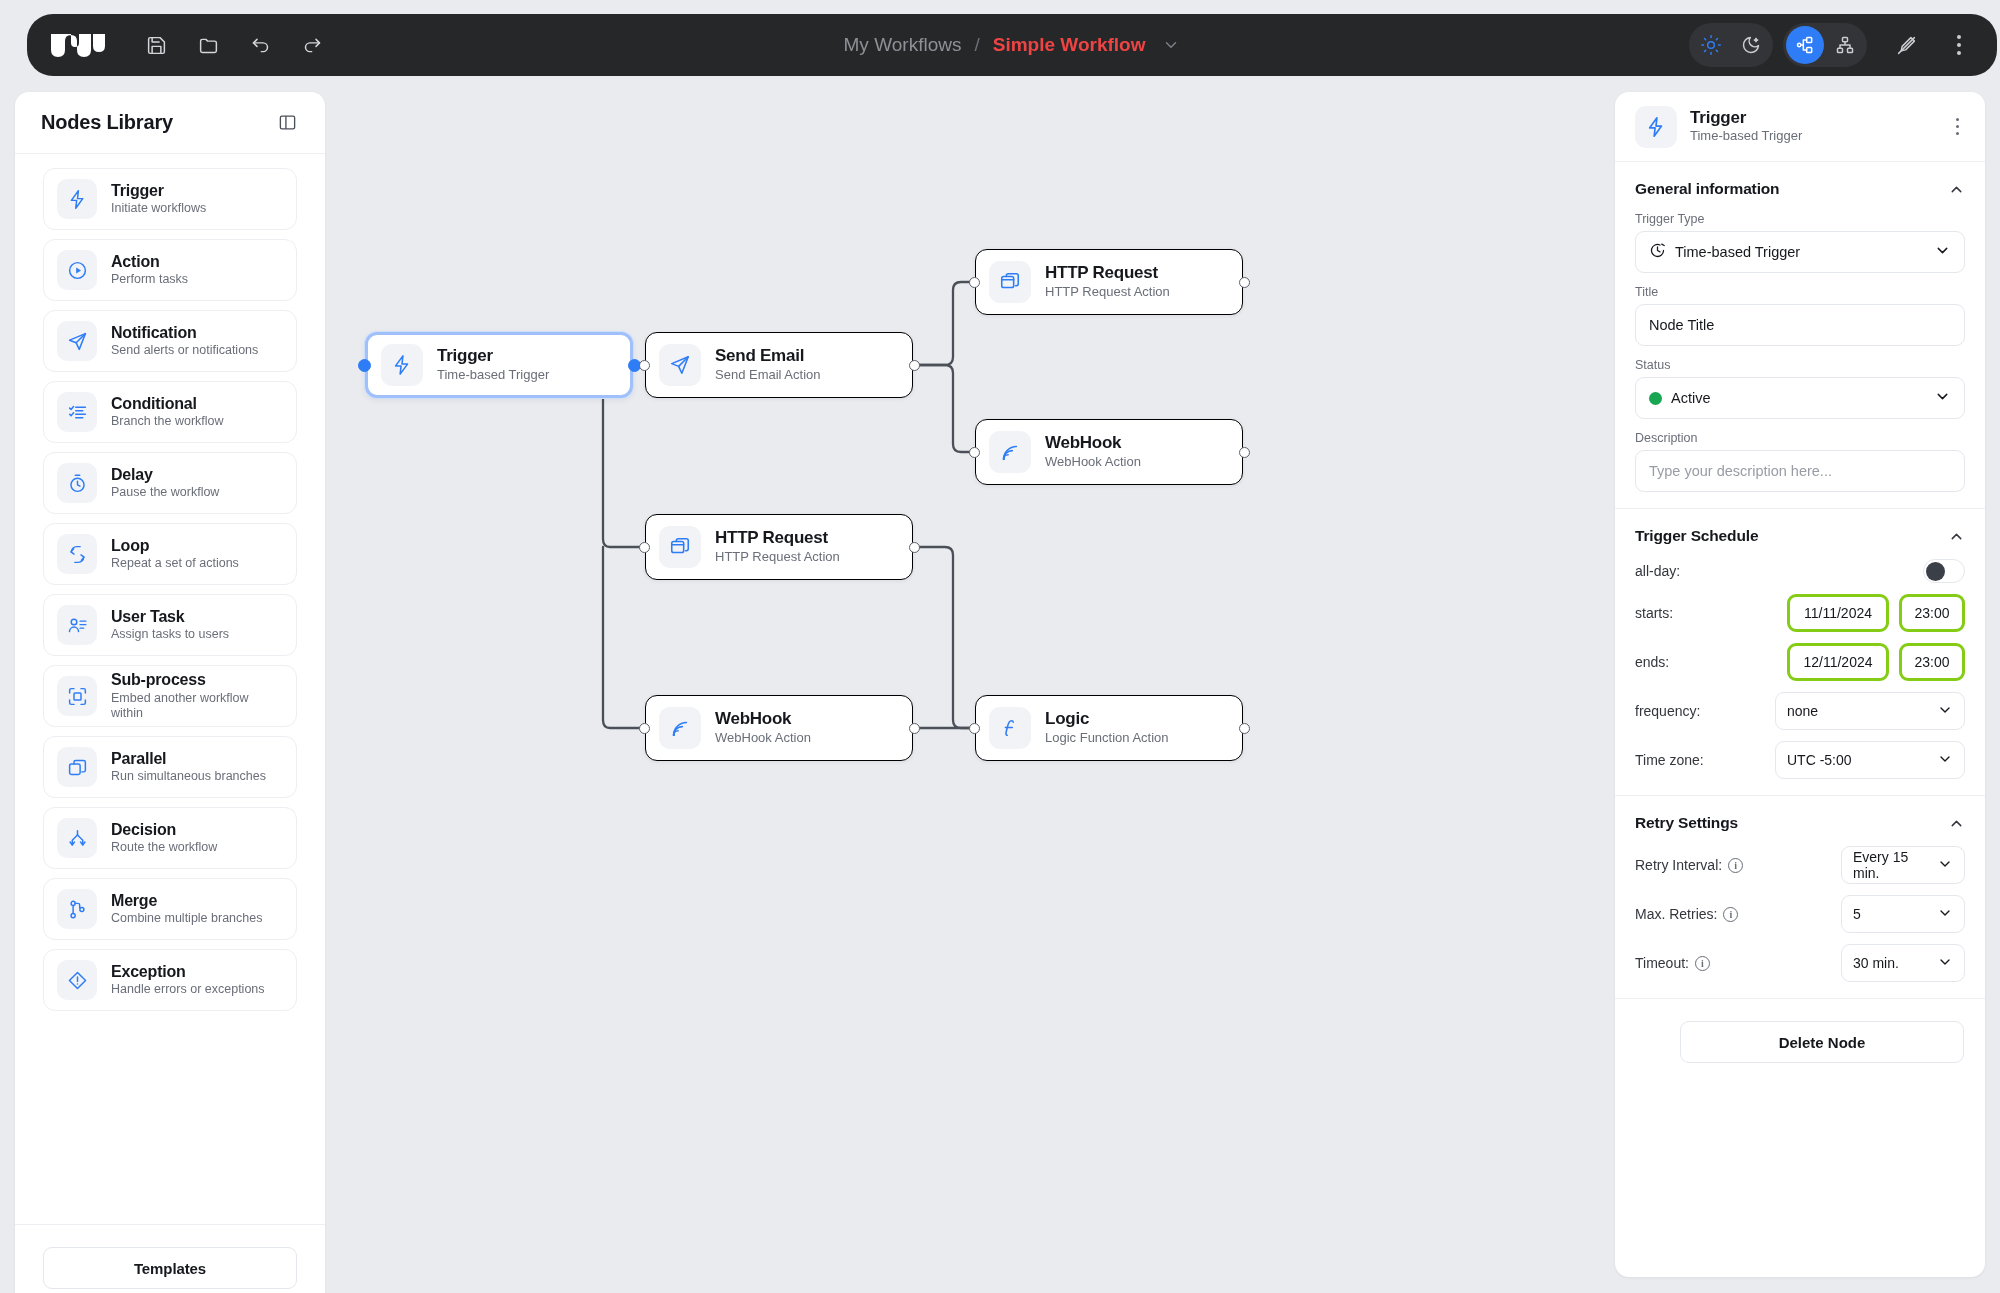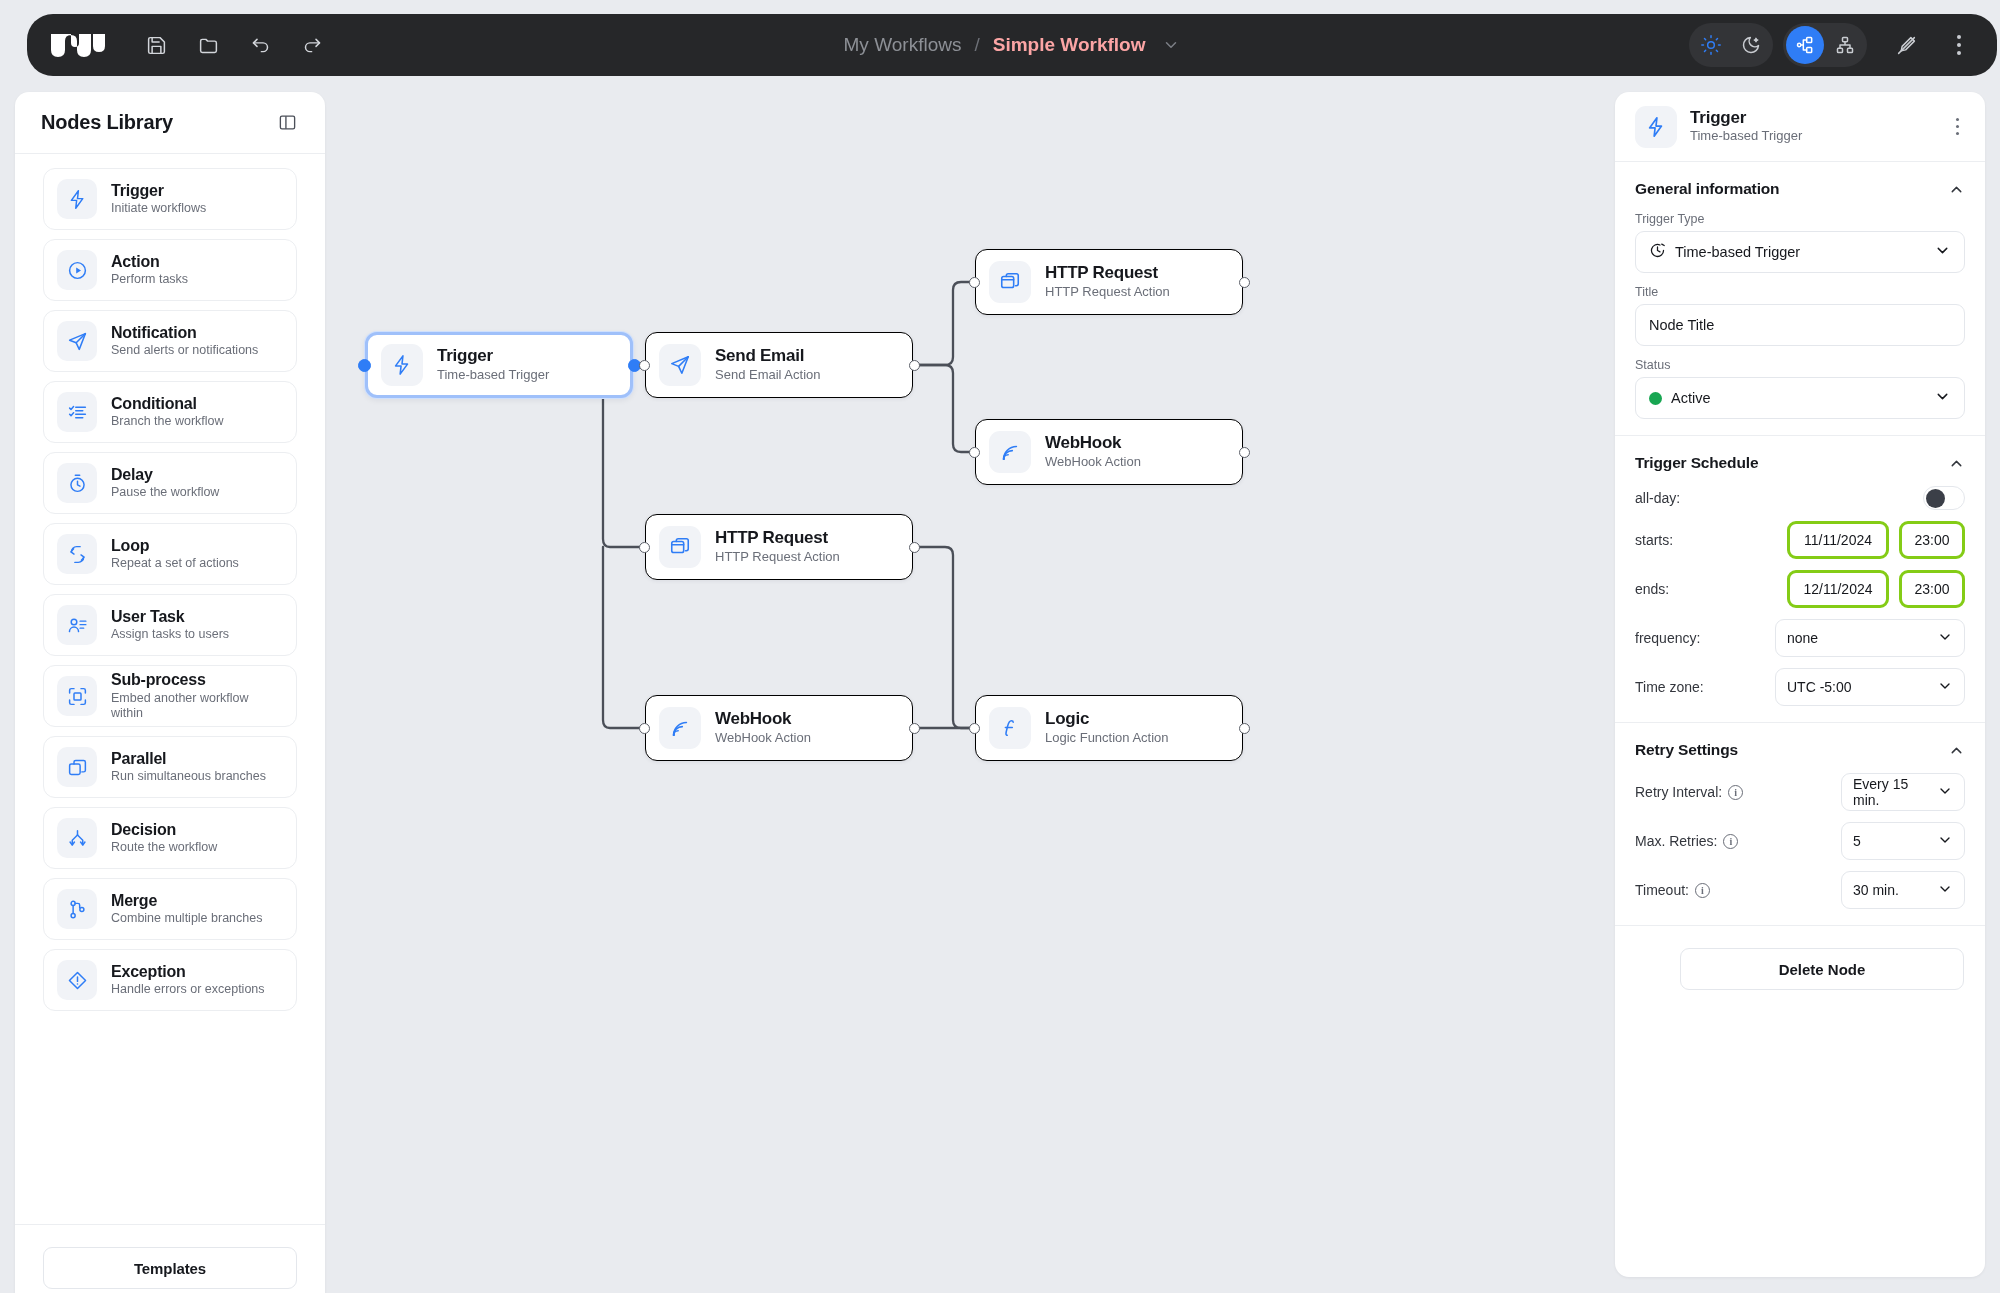--- a/index.html
+++ b/index.html
@@ -36,21 +36,21 @@
   .tb-btn svg { display: block; }
 
   .breadcrumb {
     position: absolute; left: 0; right: 0; top: 0; bottom: 0;
     display: flex; align-items: center; justify-content: center;
     gap: 13px; pointer-events: none;
   }
   .breadcrumb > * { pointer-events: auto; }
   .bc-parent { color: #8d9096; font-size: 19px; cursor: pointer; }
   .bc-sep { color: #6d7077; font-size: 19px; }
-  .bc-current { color: #fca5a5; font-size: 19px; font-weight: bold; cursor: pointer; }
+  .bc-current { color: #ef4444; font-size: 19px; font-weight: bold; cursor: pointer; }
   .bc-caret { display: flex; align-items: center; cursor: pointer; margin-left: 4px; }
 
   .tb-right {
     margin-left: auto; display: flex; align-items: center; gap: 10px;
   }
   .seg {
     display: flex; align-items: center;
     background: #333437; border-radius: 22px;
     padding: 3px; gap: 2px;
   }
@@ -739,20 +739,26 @@
           <span class="dot-green"></span>
           <span class="val">Active</span>
           <span>
             <svg width="17" height="17" viewBox="0 0 24 24" fill="none" stroke="#16181d" stroke-width="2" stroke-linecap="round" stroke-linejoin="round">
                 <polyline points="6 9 12 15 18 9"></polyline>
               </svg>
           </span>
         </div>
       </div>
 
+      <div class="fld">
+        <span class="fld-label">Description</span>
+        <div class="ctl placeholder">
+          <span class="val">Type your description here...</span>
+        </div>
+      </div>
     </div>
 
     <div class="section">
       <div class="sec-head">
         <span class="sec-title">Trigger Schedule</span>
         <span class="chev-up">
           <svg width="17" height="17" viewBox="0 0 24 24" fill="none" stroke="#33363d" stroke-width="2" stroke-linecap="round" stroke-linejoin="round">
               <polyline points="6 15 12 9 18 15"></polyline>
             </svg>
         </span>

